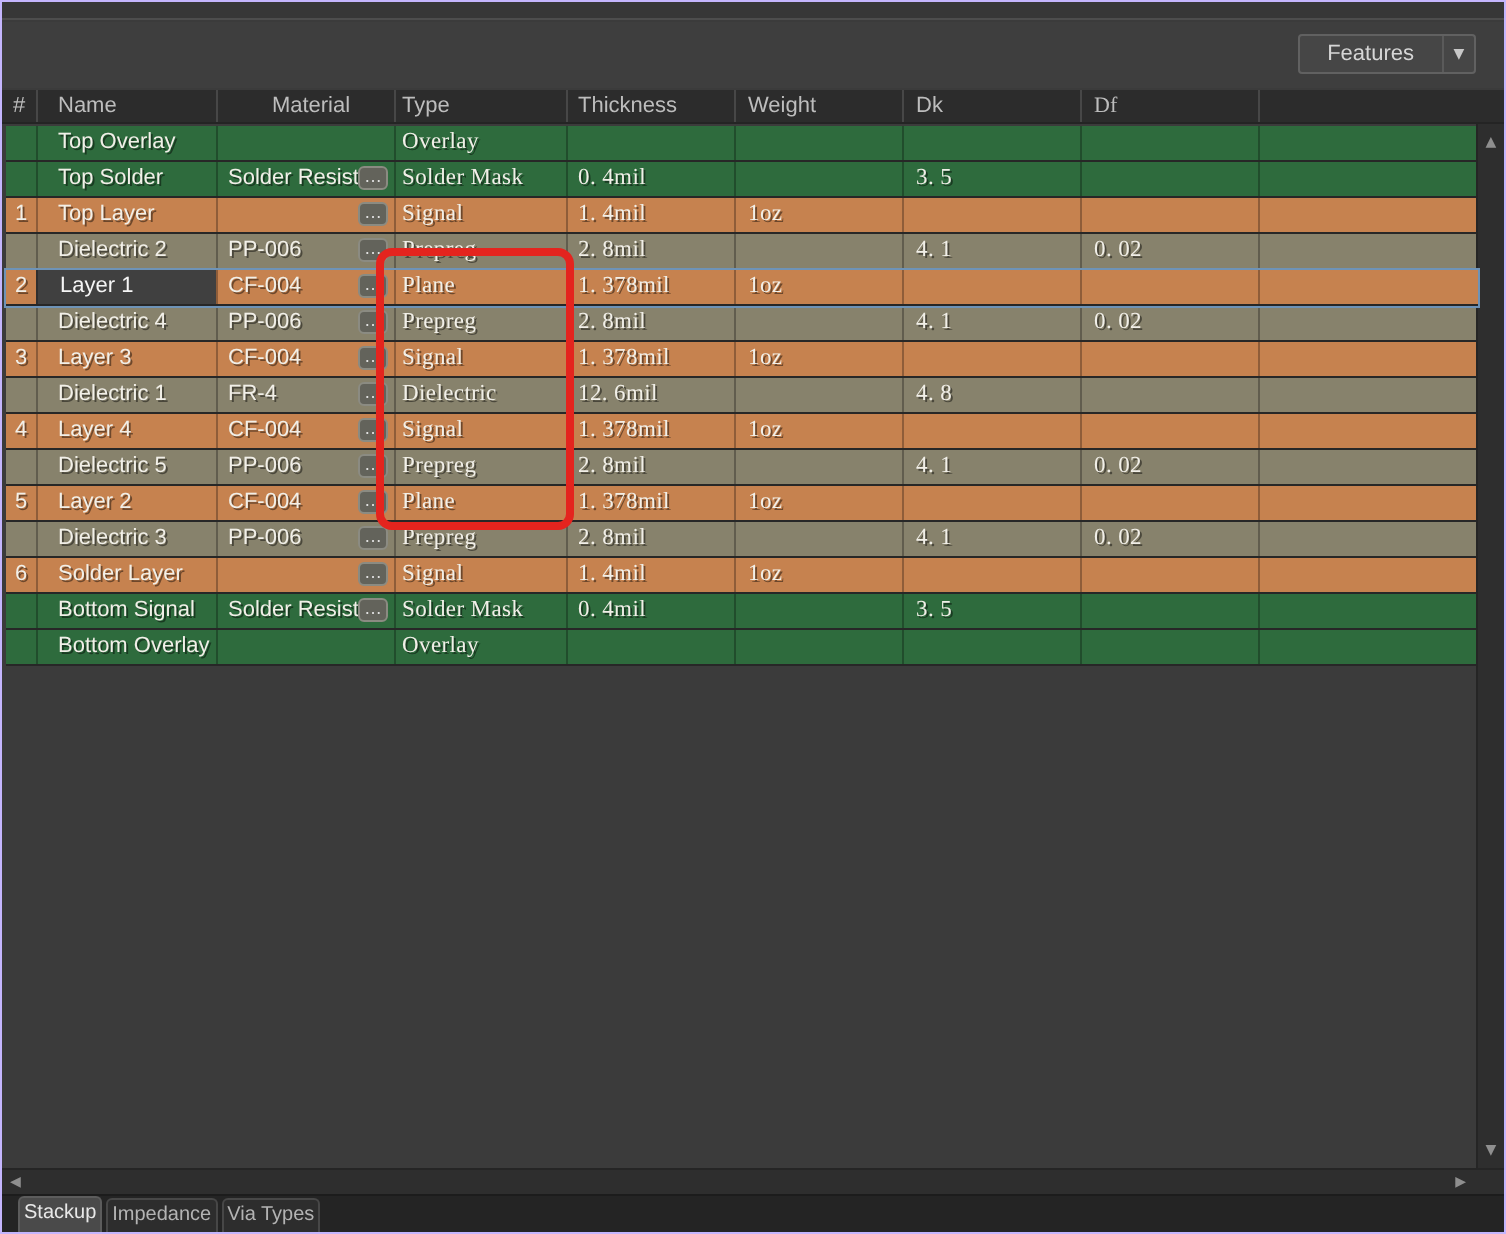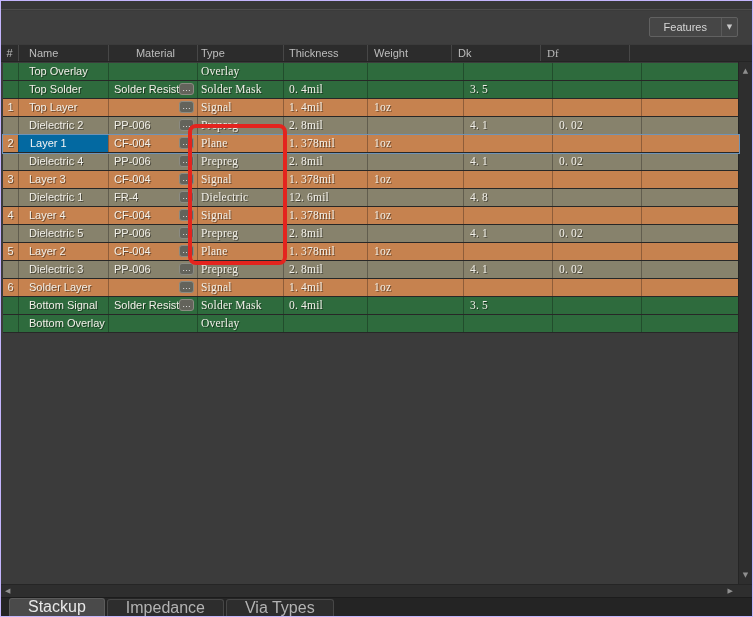--- a/index.html
+++ b/index.html
@@ -30,49 +30,49 @@
   .cell:first-child{border-left:none;}
   .kind-green{background:var(--green);}
   .kind-copper{background:var(--copper);}
   .kind-dielectric{background:var(--dielectric);}
   .c-num{width:15px;text-align:center;padding:0;}
   .c-name{width:90px;padding-left:10px;}
   .c-mat{width:89px;padding-left:5px;position:relative;}
   .c-type{width:86px;padding-left:3px;}
   .c-thk{width:84px;padding-left:5px;}
   .c-wgt{width:84px;padding-left:6px;}
-  .c-dk{width:89px;padding-left:6px;margin-left:12px;}
+  .c-dk{width:89px;padding-left:6px;}
   .c-df{width:89px;padding-left:6px;}
   .c-extra{flex:1;}
   .h-name{padding-left:10px;} .h-mat{padding-left:5px;text-align:center;} .h-type{padding-left:3px;}
   .h-thk{padding-left:5px;} .h-wgt{padding-left:6px;} .h-dk{padding-left:6px;} .h-df{padding-left:6px;}
   .hw-num{width:17px;} .hw-name{width:90px;} .hw-mat{width:89px;} .hw-type{width:86px;}
   .hw-thk{width:84px;} .hw-wgt{width:84px;} .hw-dk{width:89px;} .hw-df{width:89px;font-family:Liberation Serif, serif;} .hw-extra{flex:1;}
   .val{font-family:"Liberation Serif","DejaVu Serif",serif;font-size:11.5px;letter-spacing:0.2px;}
-  .editing{background:#0369a1;text-shadow:none;color:#f5f5f5;padding-left:11px;}
+  .editing{background:#404040;text-shadow:none;color:#f5f5f5;padding-left:11px;}
   .mat-btn{
     position:absolute;right:3px;top:2px;width:15px;height:12px;background:#63635b;
     border:1px solid #8b8b82;border-radius:3px;color:#e2e2e2;font-size:9px;line-height:9px;
     text-align:center;text-shadow:none;cursor:default;
   }
   
   .annotation{position:absolute;left:187px;top:123px;width:99px;height:141px;
     border:4px solid var(--annot);border-radius:8px;z-index:10;pointer-events:none;}
   
   .vscroll{position:absolute;right:0;top:61px;width:14px;height:522px;background:#2e2e2e;border-left:1px solid #252525;}
   .vscroll .up{position:absolute;top:5px;left:0;right:0;text-align:center;}
   .vscroll .down{position:absolute;bottom:5px;left:0;right:0;text-align:center;}
   .hscroll{position:absolute;left:0;top:583px;width:738px;height:13px;background:#2e2e2e;border-top:1px solid #252525;}
   .hscroll .left{position:absolute;left:4px;top:2px;}
   .hscroll .right{position:absolute;right:6px;top:2px;}
   .scroll-corner{position:absolute;right:0;top:583px;width:14px;height:13px;background:#2e2e2e;border-top:1px solid #252525;}
   .arr{font-family:"DejaVu Sans",sans-serif;font-size:7px;color:#8f8f8f;line-height:8px;}
   
   .tabbar{position:absolute;left:0;top:596px;right:0;height:19px;background:#242424;border-top:1px solid #1c1c1c;display:flex;align-items:flex-end;padding-left:8px;}
-  .tab{height:17px;line-height:16px;padding:0 18px;font-size:16px;margin-right:2px;
+  .tab{height:17px;line-height:16px;padding:0 2px;font-size:10px;margin-right:2px;
        border:1px solid #474747;border-bottom:none;border-radius:3px 3px 0 0;background:#2d2d2d;color:#b3b3b3;cursor:default;}
   .tab.active{background:#4a4a4a;color:#e8e8e8;border-color:#5c5c5c;height:18px;}
 </style>
 </head>
 <body>
 
 <div class="app" style="--green: #2e6b3d; --copper: #c6824f; --dielectric: #87826c; --sel: #6e93b7; --annot: #e4241e;">
 
   <div class="top-strip"></div>
 

